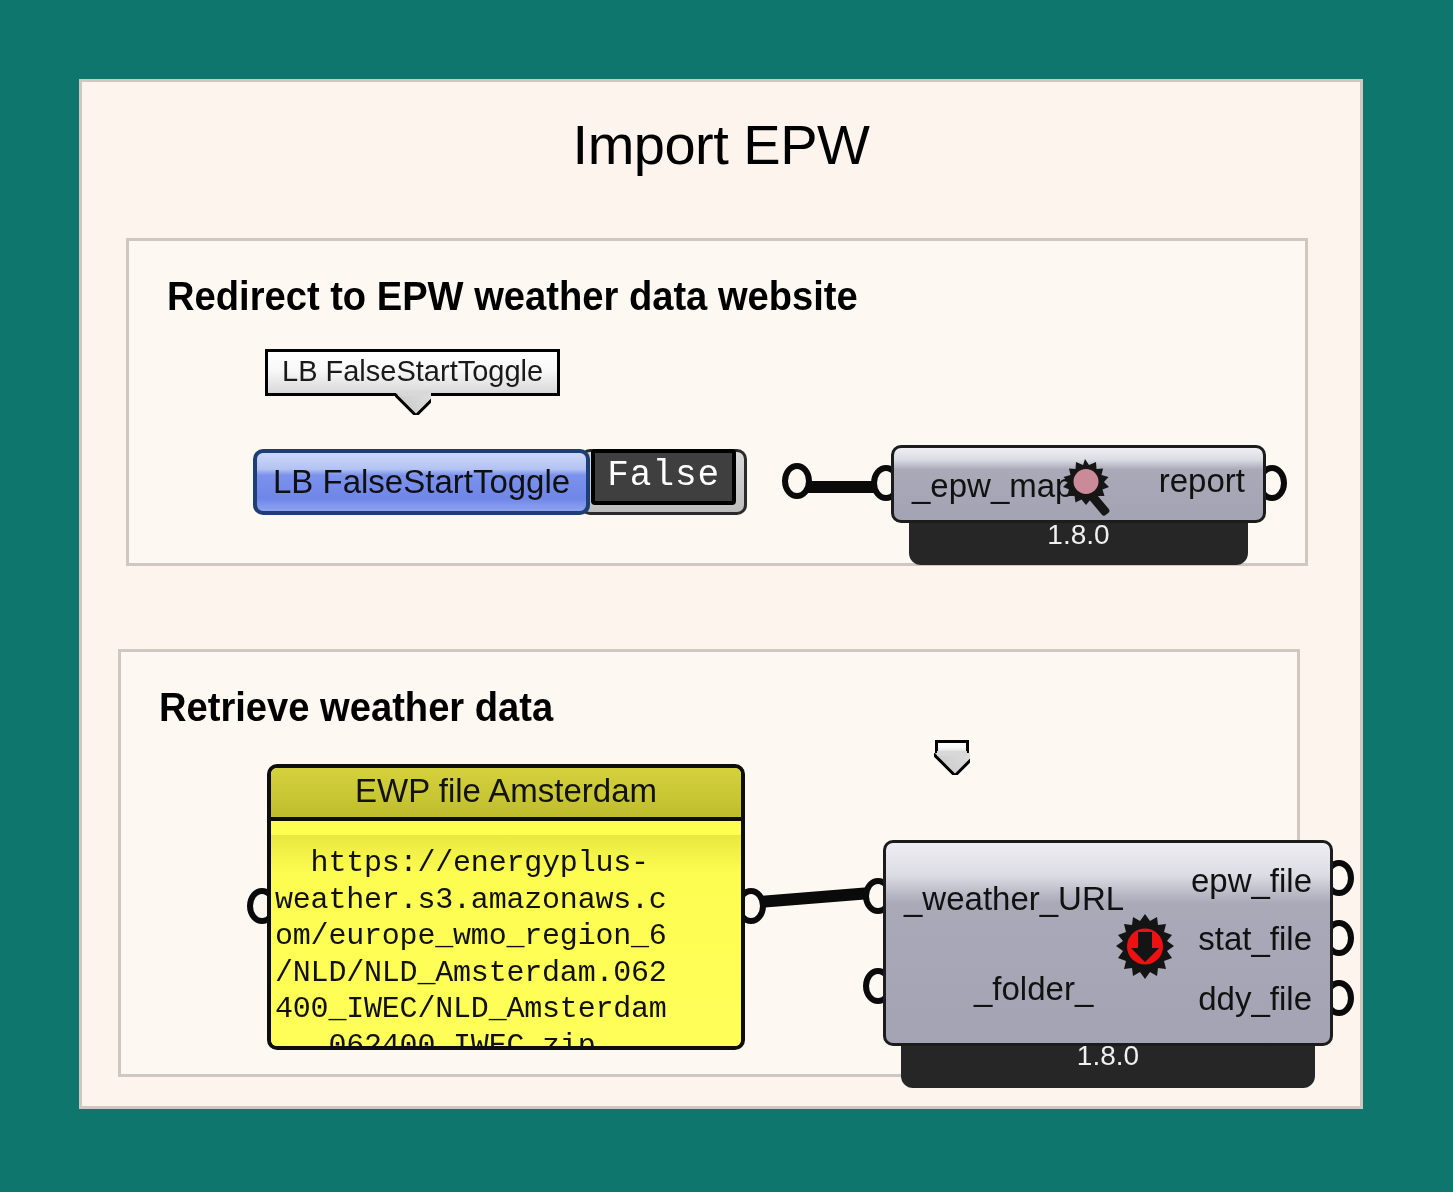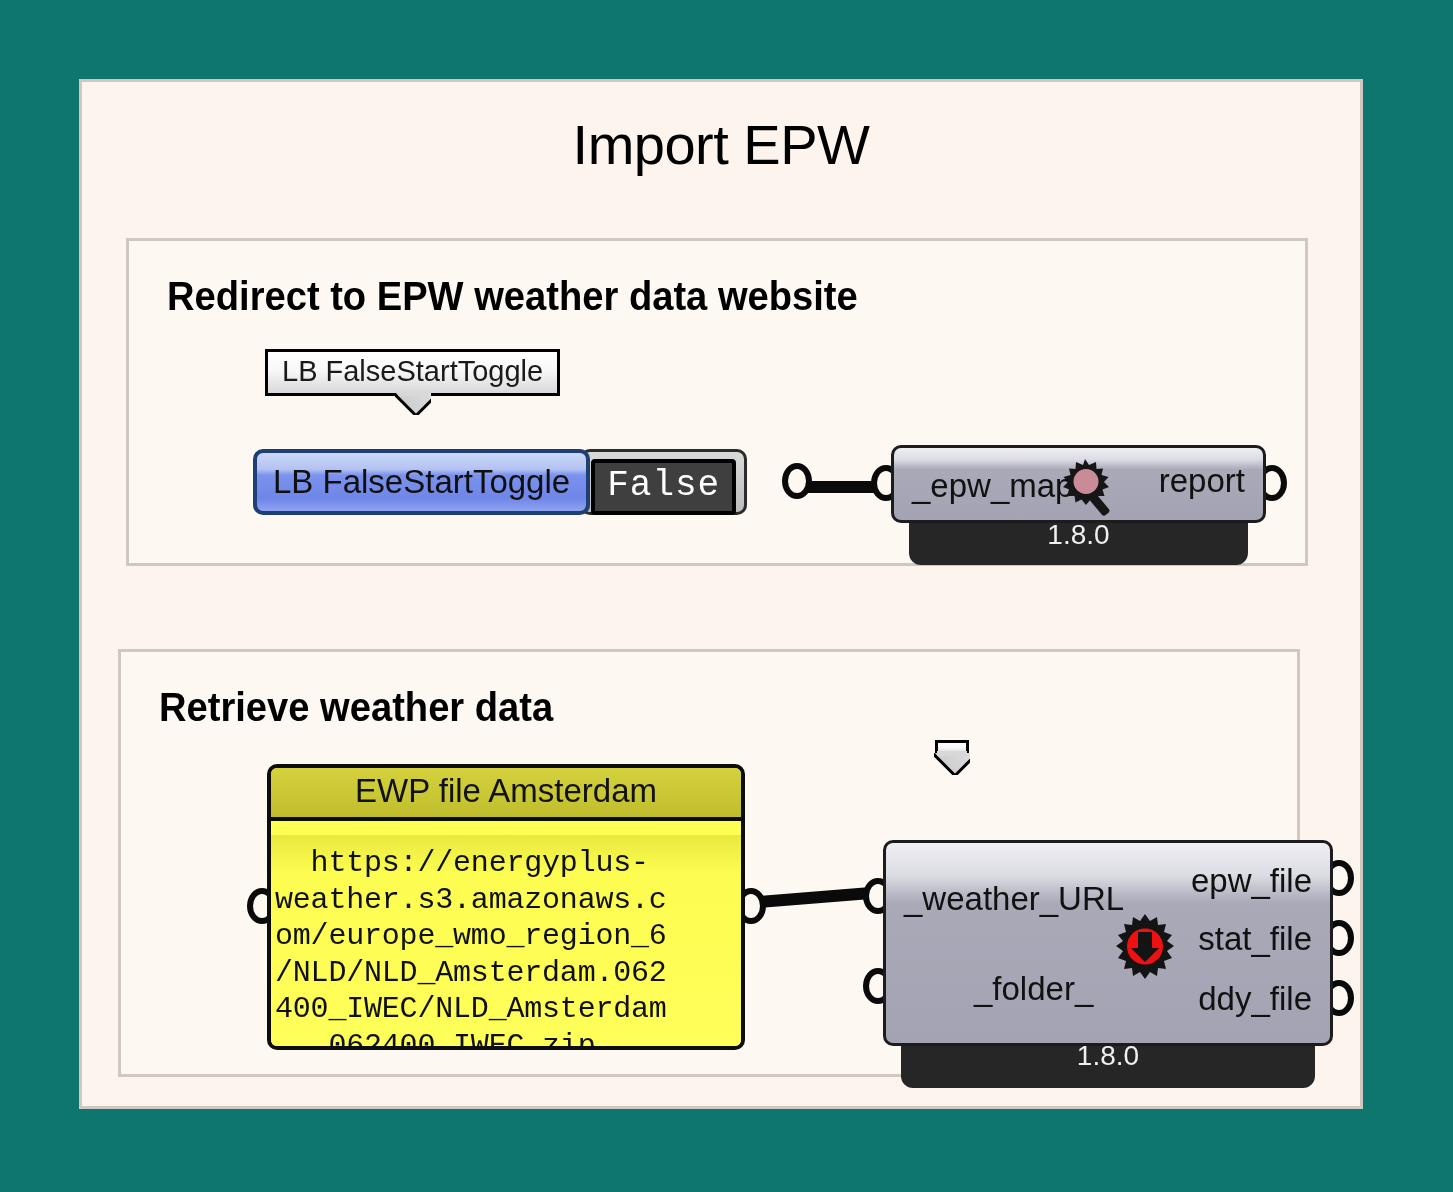--- a/index.html
+++ b/index.html
@@ -187,21 +187,21 @@
     white-space: nowrap;
     font-family: "Liberation Sans", sans-serif;
   }
   .toggle-right {
     margin-left: -10px;
     background: linear-gradient(to bottom, #d9d9d9, #bdbdbd);
     border: 3px solid #2b2b2b;
     border-radius: 10px;
     padding: 7px 8px;
     display: flex;
-    align-items: flex-start;
+    align-items: flex-end;
     position: relative;
     z-index: 1;
   }
   .toggle-value {
     background: #3f3f3f;
     border: 4px solid #000000;
     border-radius: 4px;
     color: #ffffff;
     font-family: "Liberation Mono","DejaVu Sans Mono", monospace;
     font-size: 36px;

